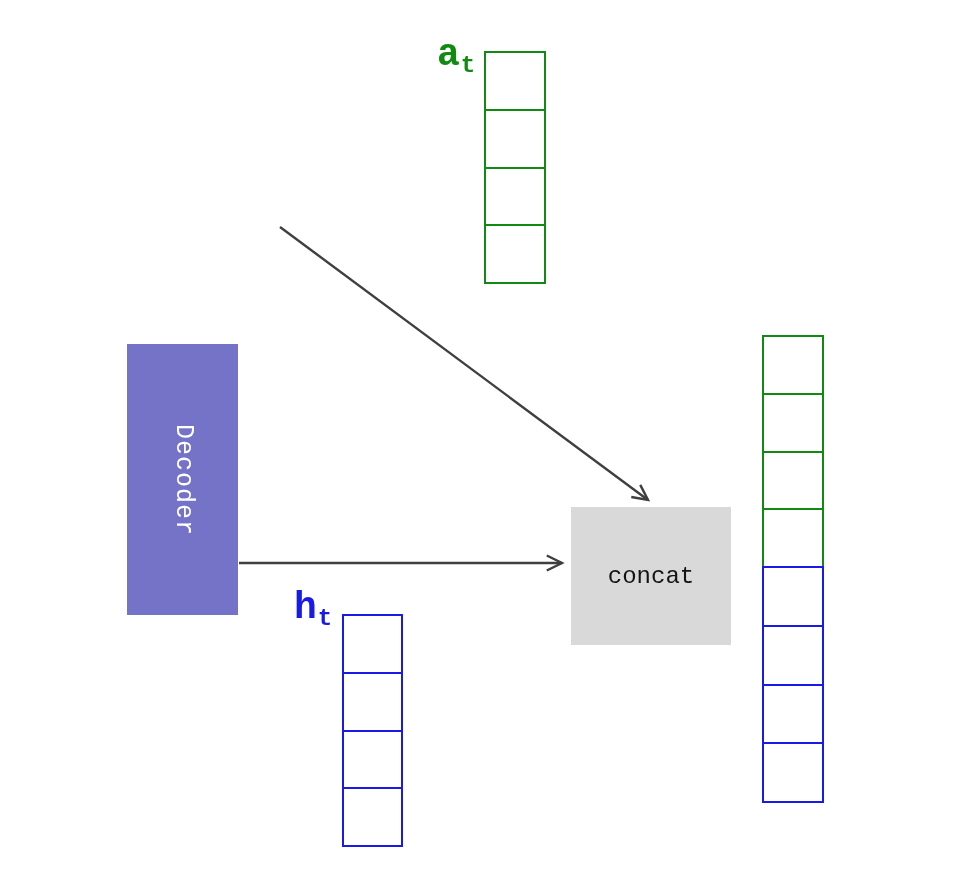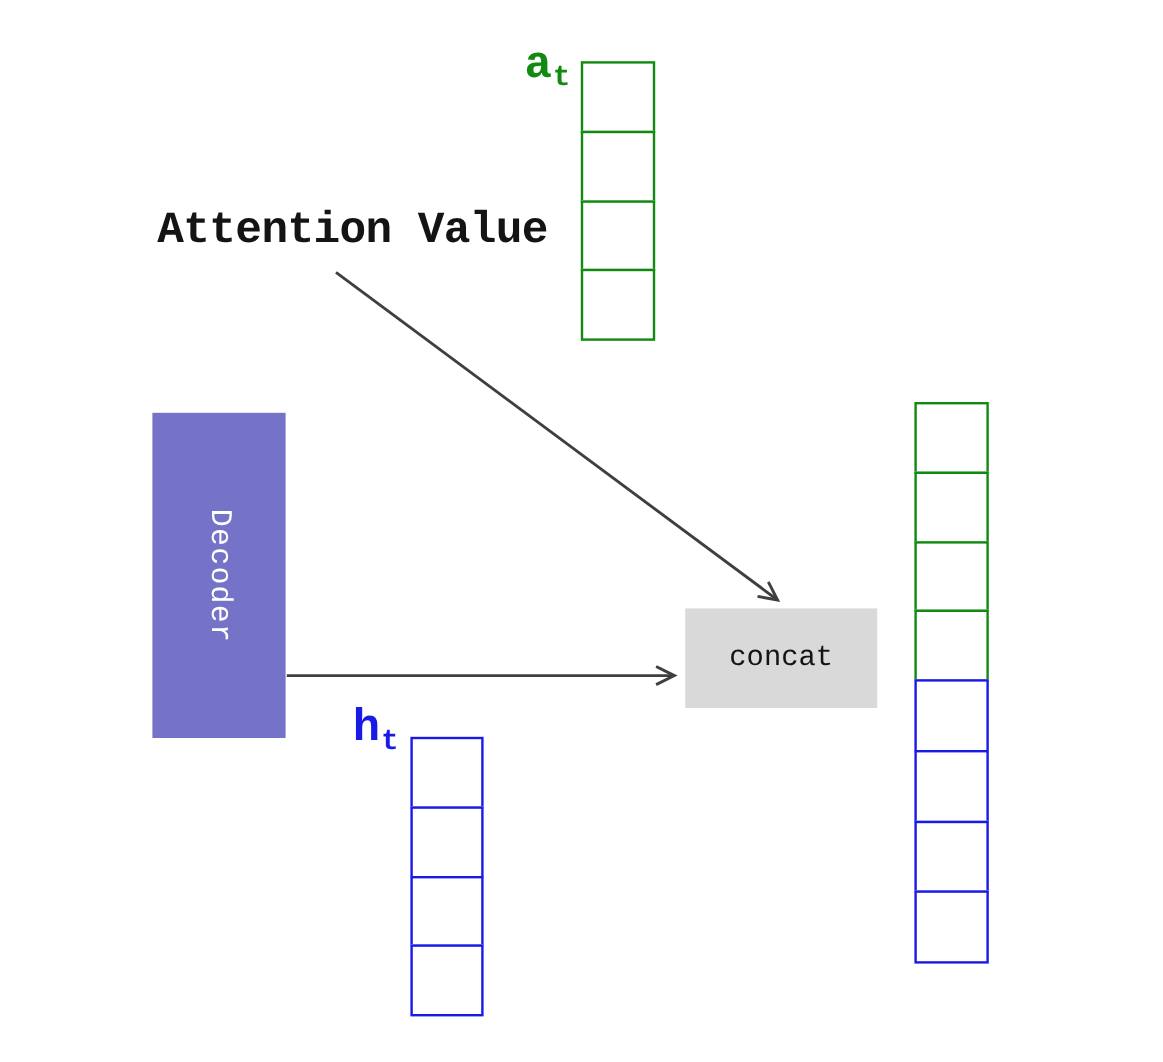--- a/index.html
+++ b/index.html
@@ -64,21 +64,21 @@
     font-weight: 400;
     letter-spacing: 1px;
     white-space: nowrap;
   }
 
   
   .concat-box {
     left: 571px;
     top: 507px;
     width: 160px;
-    height: 83px;
+    height: 138px;
     background: var(--concat-bg);
     display: flex;
     align-items: center;
     justify-content: center;
   }
   .concat-text {
     color: #141414;
     font-size: 24px;
     font-weight: 400;
   }
@@ -110,21 +110,20 @@
     width: 969px;
     height: 885px;
     pointer-events: none;
   }
 </style>
 </head>
 <body>
 
 <div class="canvas">
 
-  <div class="abs attention-label">Attention Value</div>
 
   <div class="abs vec-label green at-label"><span>a</span><sub>t</sub></div>
   <div class="abs vector at-vector" style="--vec-color: #108a10;">
       <div class="vcell"></div>
       <div class="vcell"></div>
       <div class="vcell"></div>
       <div class="vcell"></div>
     </div>
 
   <div class="abs decoder-box">

